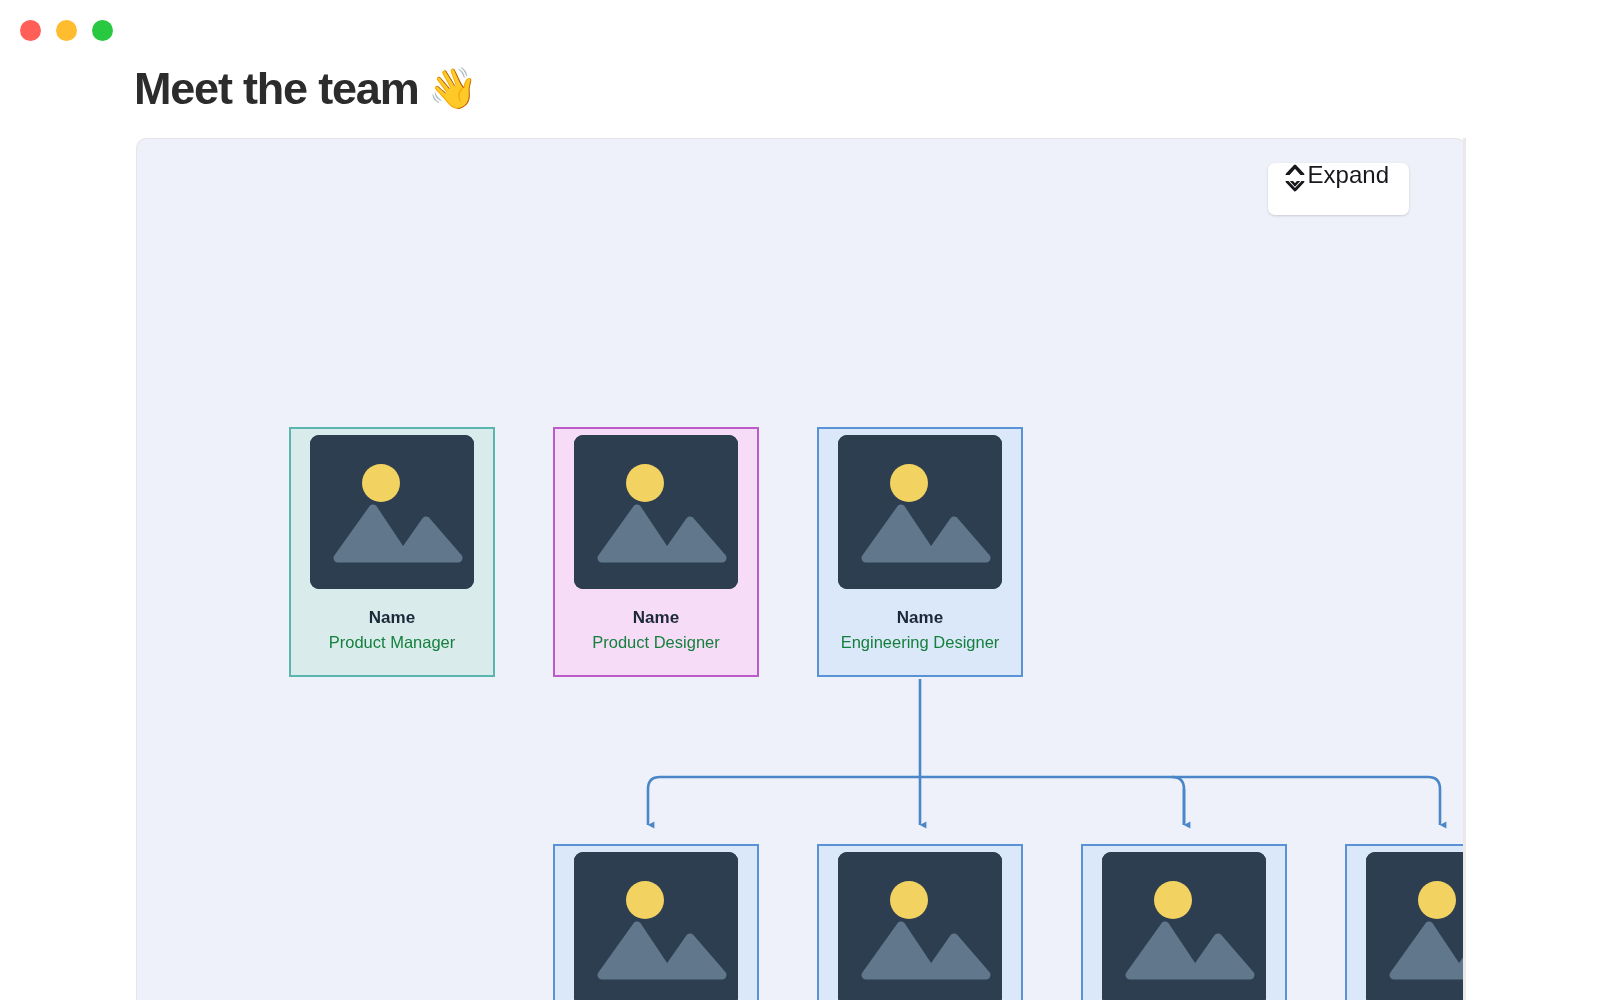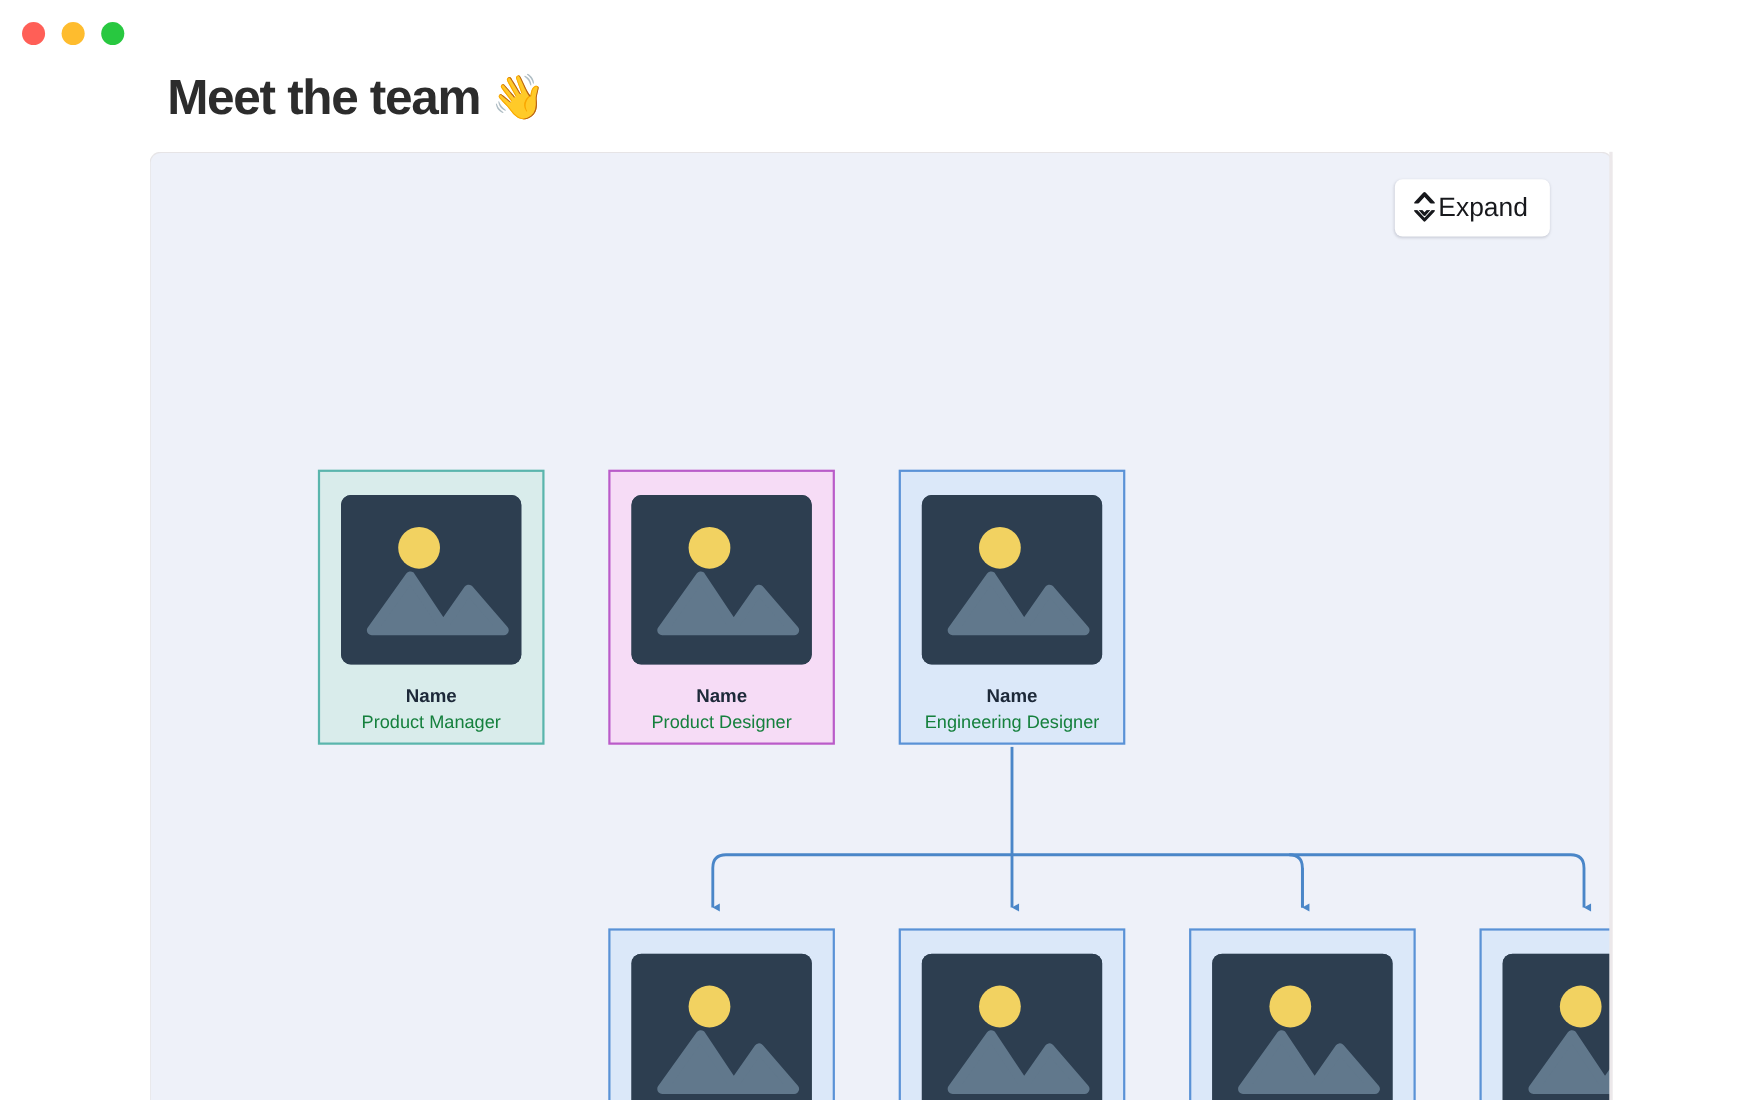--- a/index.html
+++ b/index.html
@@ -31,21 +31,21 @@
     border-radius: 50%;
     display: block;
   }
   .dot-red    { background: #ff5f57; }
   .dot-yellow { background: #febc2e; }
   .dot-green  { background: #28c840; }
 
   
   .page-title {
     position: absolute;
-    left: 152px;
+    left: 134px;
     top: 64px;
     font-size: 45px;
     font-weight: bold;
     color: #2c2c2c;
     letter-spacing: -1.2px;
     white-space: nowrap;
     line-height: 1.1;
   }
   .page-title .wave {
     font-size: 40px;
@@ -72,21 +72,21 @@
   .expand-button {
     position: absolute;
     right: 56px;
     top: 24px;
     height: 52px;
     padding: 0 20px 0 14px;
     background: #ffffff;
     border: none;
     border-radius: 7px;
     display: flex;
-    align-items: center;
+    align-items: flex-start;
     gap: 0;
     box-shadow: 0 1px 3px rgba(16,24,40,0.10), 0 1px 2px rgba(16,24,40,0.06);
     cursor: pointer;
   }
   .expand-label {
     font-size: 24px;
     color: #17181c;
     line-height: 1;
   }
   .chevrons-icon { display: block; }
@@ -102,21 +102,21 @@
   }
 
   
   .card {
     position: absolute;
     border-width: 2px;
     border-style: solid;
     display: flex;
     flex-direction: column;
     align-items: center;
-    padding-top: 21px;
+    padding-top: 6px;
   }
   .card-photo {
     width: 164px;
     height: 154px;
     border-radius: 9px;
     background: #2d3e50;
     display: block;
   }
   .card-name {
     margin-top: 19px;

